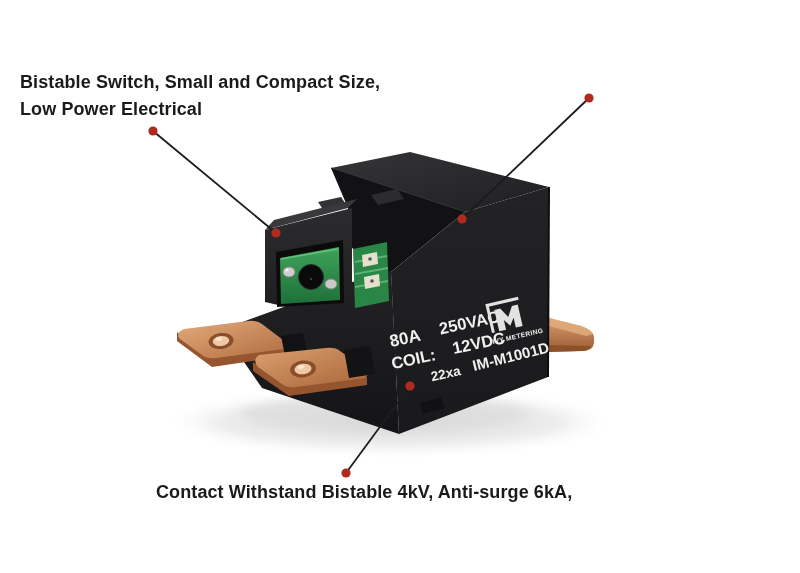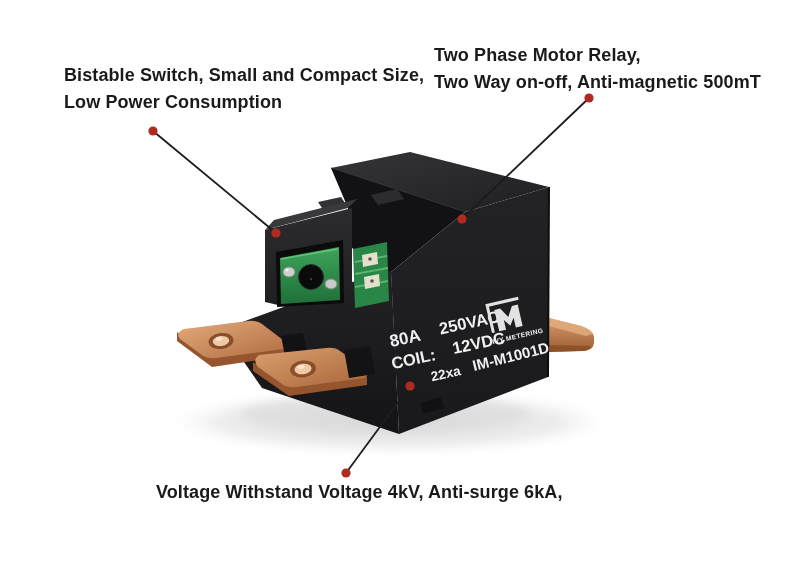--- a/index.html
+++ b/index.html
@@ -5,21 +5,21 @@
   html,body{margin:0;padding:0;}
   .page{
     position:relative;width:800px;height:573px;background:#ffffff;
     font-family:"Liberation Sans",sans-serif;overflow:hidden;
   }
   .scene{position:absolute;left:0;top:0;width:800px;height:573px;}
   .label{
     position:absolute;font-weight:bold;font-size:18px;line-height:27px;
     color:#1a1a1a;white-space:nowrap;letter-spacing:0.1px;
   }
-  #label-bistable{left:20px;top:62px;margin-left:44px;}
+  #label-bistable{left:20px;top:69px;}
   #label-two-phase{left:434px;top:42px;}
   #label-contact{left:156px;top:479px;}
   .relay-print{fill:#f0f0f0;font-weight:bold;font-family:"Liberation Sans",sans-serif;}
 </style>
 </head>
 <body>
 
 <div class="page">
 
   <svg class="scene" viewBox="0 0 800 573">
@@ -163,25 +163,21 @@
       <circle cx="276" cy="233" r="4.6"></circle>
       <circle cx="589" cy="98" r="4.6"></circle>
       <circle cx="462" cy="219" r="4.6"></circle>
       <circle cx="346" cy="473" r="4.6"></circle>
       <circle cx="410" cy="386" r="4.6"></circle>
     </g>
   </svg>
 
   <div class="label" id="label-bistable">
     <span>Bistable Switch, Small and Compact Size,</span><br>
-    <span>Low Power Consumption</span>
+    <span>Low Power Electrical</span>
   </div>
 
-  <div class="label" id="label-two-phase">
-    <span>Two Phase Motor Relay,</span><br>
-    <span>Two Way on-off, Anti-magnetic 500mT</span>
-  </div>
 
   <div class="label" id="label-contact">
-    <span>Voltage Withstand Voltage 4kV, Anti-surge 6kA,</span><br>
+    <span>Contact Withstand Bistable 4kV, Anti-surge 6kA,</span><br>
   </div>
 
 </div>
 
 </body></html>

